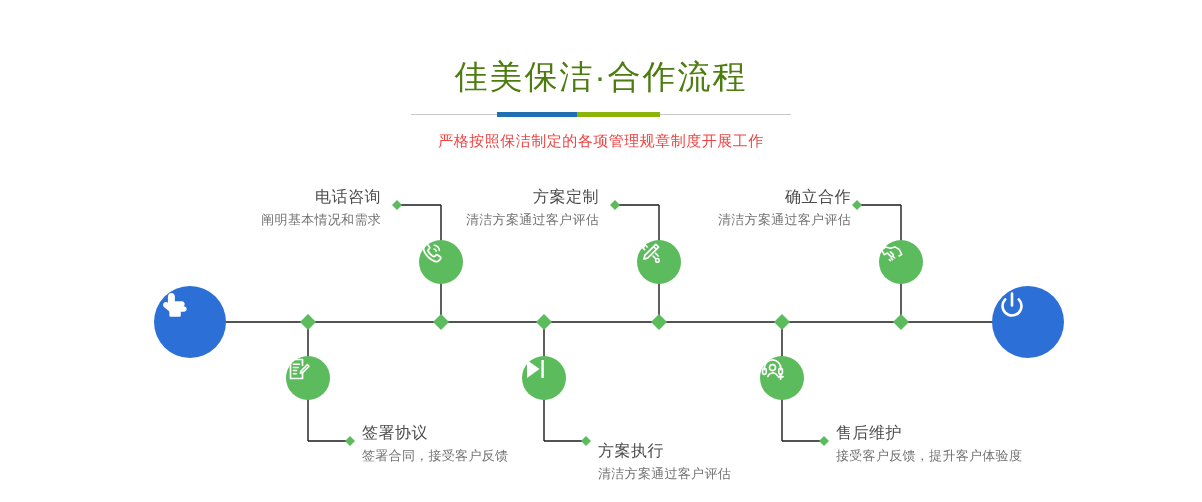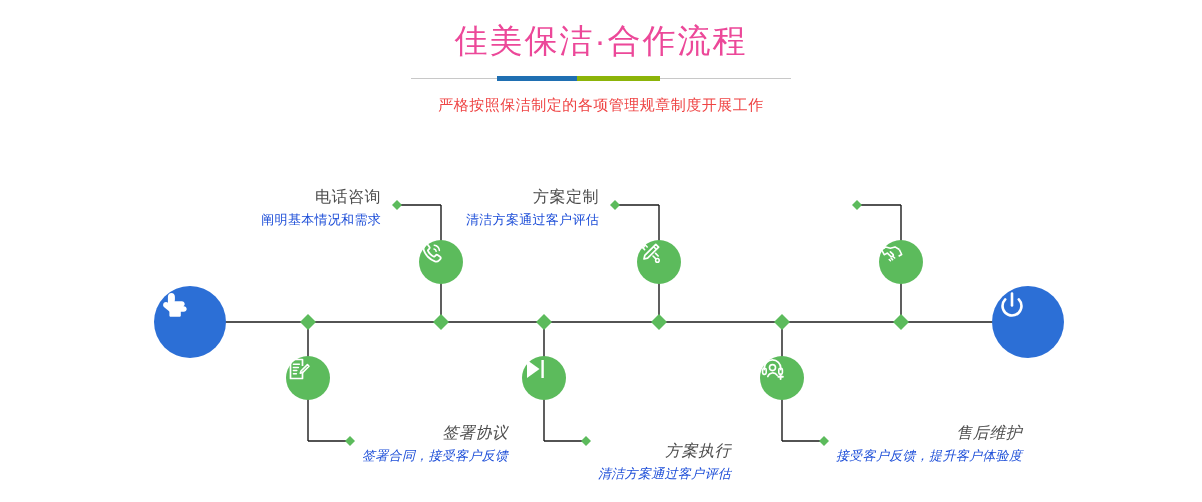--- a/index.html
+++ b/index.html
@@ -22,25 +22,25 @@
   
   .header {
     position: absolute;
     left: 0;
     top: 0;
     width: 1202px;
     text-align: center;
   }
   .page-title {
     margin: 0;
-    padding-top: 20px;
+    padding-top: 56px;
     font-size: 33px;
     font-weight: normal;
     letter-spacing: 2px;
-    color: #ec4899;
+    color: #4d7c0f;
     line-height: 42px;
   }
   .divider {
     position: relative;
     width: 380px;
     height: 10px;
     margin: 12px auto 0 auto;
   }
   .divider .rule {
     position: absolute;
@@ -111,30 +111,30 @@
     display: flex;
     align-items: center;
     justify-content: center;
   }
 
   .label-group {
     position: absolute;
     text-align: right;
     white-space: nowrap;
   }
-  .label-group.below { text-align: right; font-style: italic; }
+  .label-group.below { text-align: left; }
   .label-title {
     font-size: 16px;
     color: #4d4d4d;
     line-height: 22px;
     letter-spacing: 0.5px;
   }
   .label-desc {
     font-size: 13px;
-    color: #1d4ed8;
+    color: #737373;
     line-height: 20px;
     margin-top: 2px;
     letter-spacing: 0.3px;
   }
 </style>
 </head>
 <body>
 
 <div id="page">
 
@@ -231,20 +231,24 @@
 
     <div class="node-icon" style="left:879px; top:240px;">
       <svg width="27" height="27" viewBox="0 0 27 27">
         <path fill="none" stroke="#ffffff" stroke-width="1.6" stroke-linejoin="round" d="M2.5 9.5l4.3-2.6 4.6 1.3 4.6-1.3 4.3 2.6"></path>
         <path fill="none" stroke="#ffffff" stroke-width="1.6" stroke-linejoin="round" d="M6.8 6.9l-4.3 2.6 2.7 5.2 3.2-1.6"></path>
         <path fill="none" stroke="#ffffff" stroke-width="1.6" stroke-linejoin="round" d="M20.3 9.5l2.4 5-3.1 1.7"></path>
         <path fill="none" stroke="#ffffff" stroke-width="1.6" stroke-linecap="round" stroke-linejoin="round" d="M8.4 13.1l3.2 3.1c.6.6 1.6.6 2.2 0 .6-.6.6-1.5 0-2.1l-2.4-2.3"></path>
         <path fill="none" stroke="#ffffff" stroke-width="1.5" stroke-linecap="round" d="M13.8 16.2l1.9 1.8M12 18l1.6 1.6M10.2 19.5l1.3 1.2"></path>
       </svg>
     </div>
+    <div class="label-group" style="right:351px; top:186px;">
+      <div class="label-title">确立合作</div>
+      <div class="label-desc">清洁方案通过客户评估</div>
+    </div>
 
     <div class="node-icon" style="left:286px; top:356px;">
       <svg width="26" height="26" viewBox="0 0 26 26">
         <path fill="none" stroke="#ffffff" stroke-width="1.7" stroke-linejoin="round" d="M4.5 3.5h12v6.5M16.5 15.5v7h-12v-19"></path>
         <path fill="none" stroke="#ffffff" stroke-width="1.5" stroke-linecap="round" d="M7.4 8.2h6M7.4 11.4h5M7.4 14.6h3.4M7.4 17.8h3"></path>
         <path fill="none" stroke="#ffffff" stroke-width="1.6" stroke-linejoin="round" d="M21.4 8.6l1.6 1.6-6.4 6.4-2.3.7.7-2.3z"></path>
       </svg>
     </div>
     <div class="label-group below" style="left:362px; top:422px;">
       <div class="label-title">签署协议</div>

